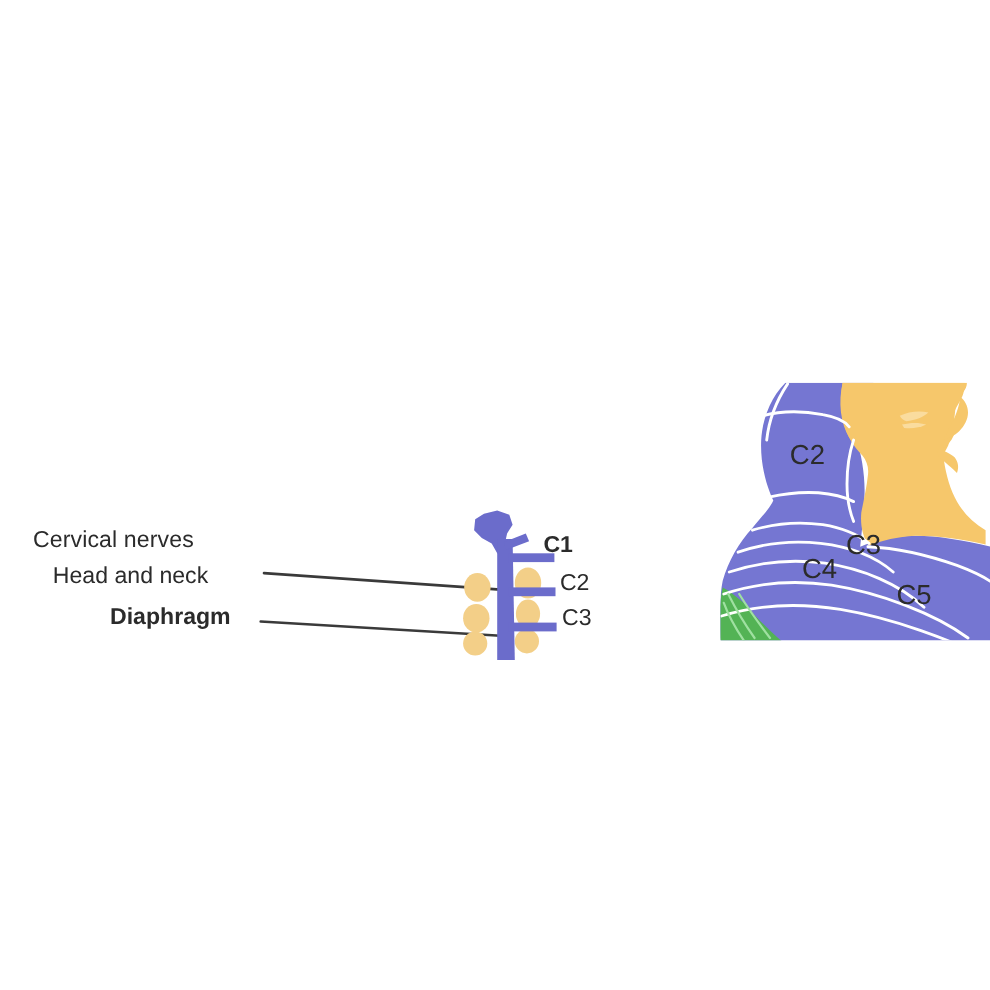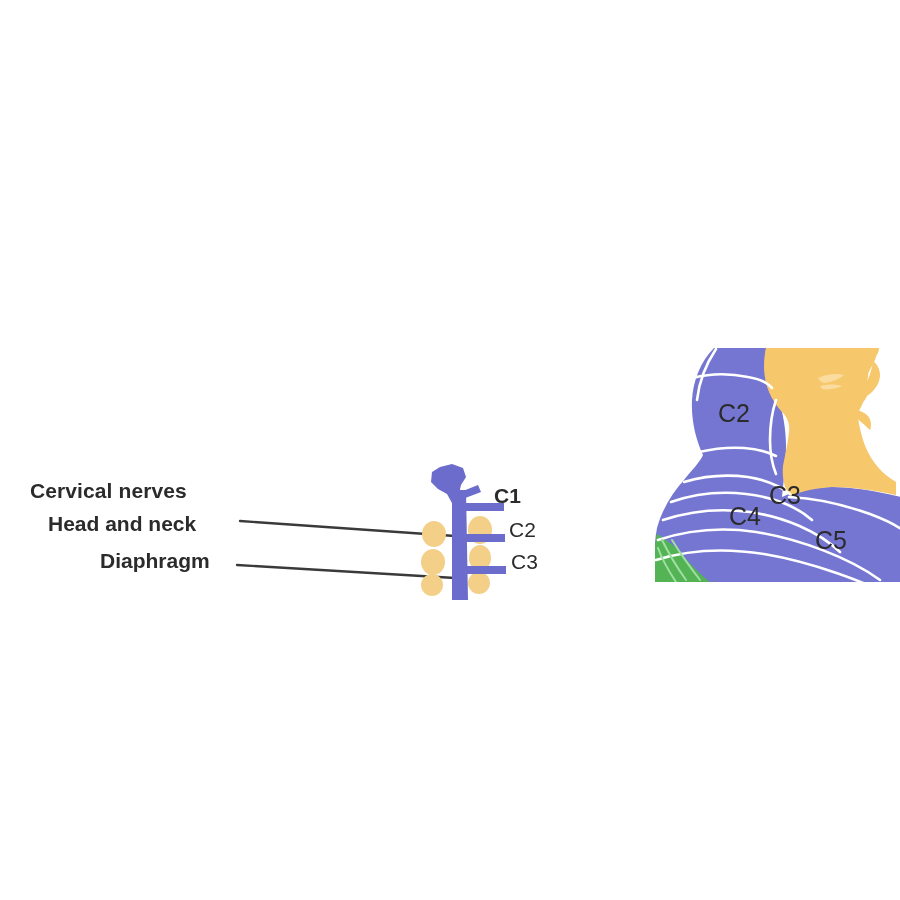--- a/index.html
+++ b/index.html
@@ -24,28 +24,28 @@
   .label-text {
     position: absolute;
     color: #2b2b2b;
     white-space: nowrap;
     letter-spacing: 0px;
   }
   #group-title {
     left: 30px;
     top: 479px;
     font-size: 21px;
-    font-weight: bold;
+    font-weight: normal;
     letter-spacing: 0.1px;
   }
   #branch-label-head {
     left: 48px;
     top: 512px;
     font-size: 21px;
-    font-weight: bold;
+    font-weight: normal;
   }
   #branch-label-diaphragm {
     left: 100px;
     top: 549px;
     font-size: 21px;
     font-weight: bold;
   }
   #segment-label-c1 {
     left: 494px;
     top: 484px;

